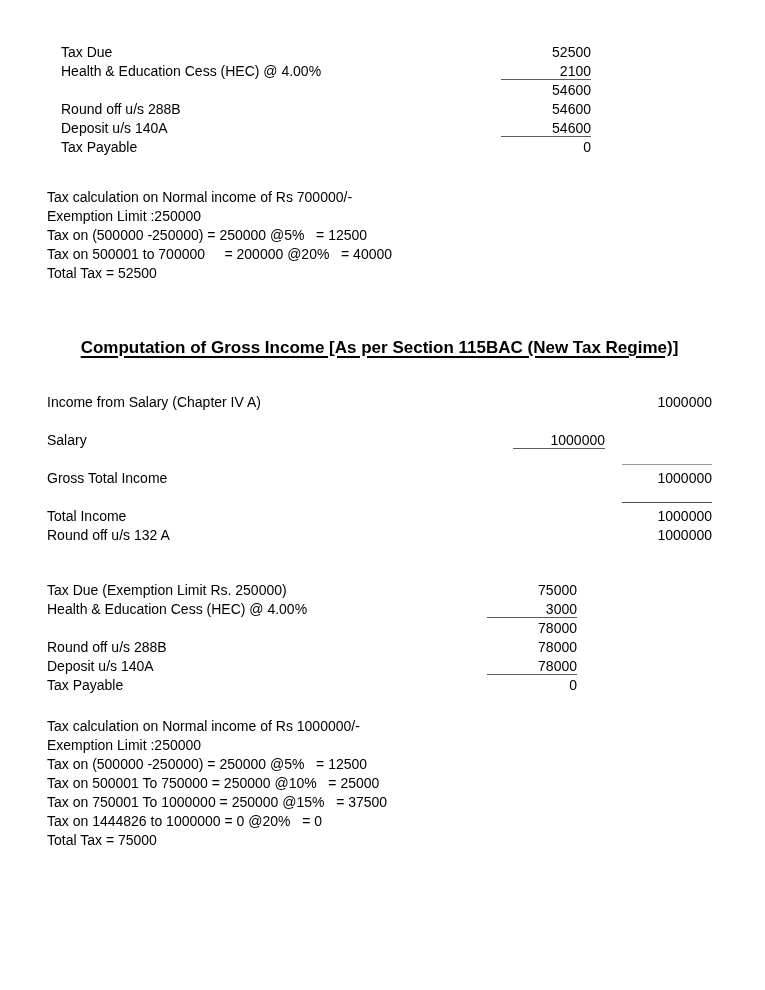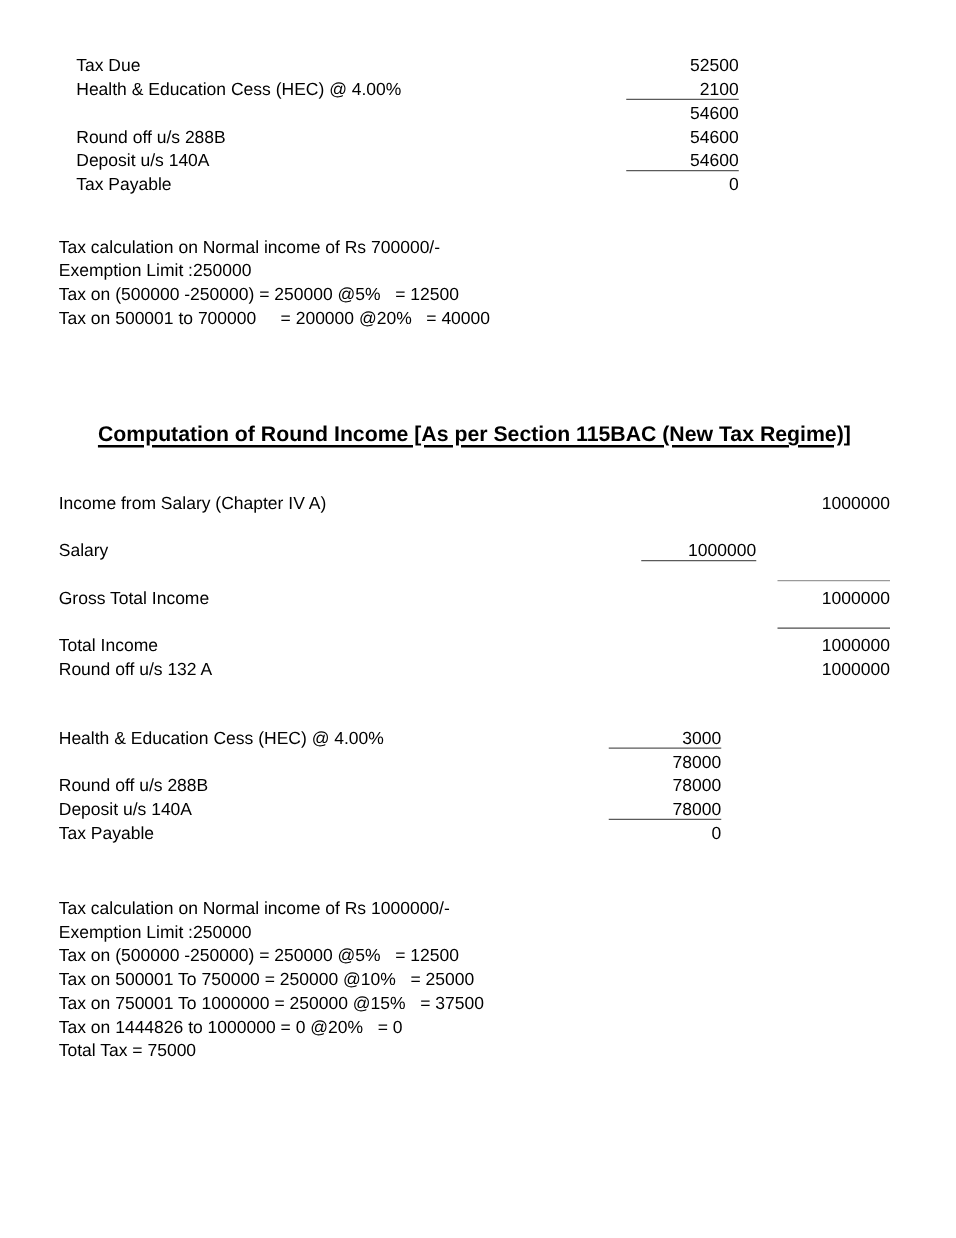--- a/index.html
+++ b/index.html
@@ -65,24 +65,25 @@
       <span>Tax Payable</span>
       <span class="num mid">0</span>
     </div>
   </div>
 
   <div class="block" id="block-b">
     <div class="row b">Tax calculation on Normal income of Rs 700000/-</div>
     <div class="row calcline">Exemption Limit :250000</div>
     <div class="row calcline">Tax on (500000 -250000) = 250000 @5%   = 12500</div>
     <div class="row calcline">Tax on 500001 to 700000     = 200000 @20%   = 40000</div>
+    <div class="row b">Total Tax = 52500</div>
   </div>
 
   <div class="heading">
-    <span>Computation of Round Income [As per Section 115BAC (New Tax Regime)]</span>
+    <span>Computation of Gross Income [As per Section 115BAC (New Tax Regime)]</span>
   </div>
 
   <div class="block" id="block-c">
     <div class="row">
       <span class="b">Income from Salary (Chapter IV A)</span>
       <span class="num r3 b">1000000</span>
     </div>
     <div class="row"></div>
     <div class="row">
       <span>Salary</span>
@@ -103,20 +104,24 @@
       <span class="num r3 b">1000000</span>
     </div>
     <div class="row">
       <span>Round off u/s 132 A</span>
       <span class="num r3 b">1000000</span>
     </div>
   </div>
 
   <div class="block" id="block-d">
     <div class="row">
+      <span>Tax Due (Exemption Limit Rs. 250000)</span>
+      <span class="num mid">75000</span>
+    </div>
+    <div class="row">
       <span>Health &amp; Education Cess (HEC) @ 4.00%</span>
       <span class="num mid u">3000</span>
     </div>
     <div class="row">
       <span class="num mid">78000</span>
     </div>
     <div class="row">
       <span>Round off u/s 288B</span>
       <span class="num mid">78000</span>
     </div>

